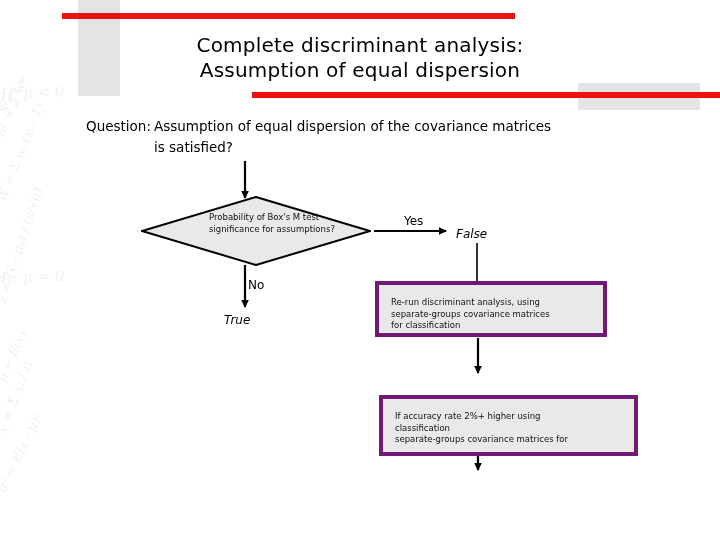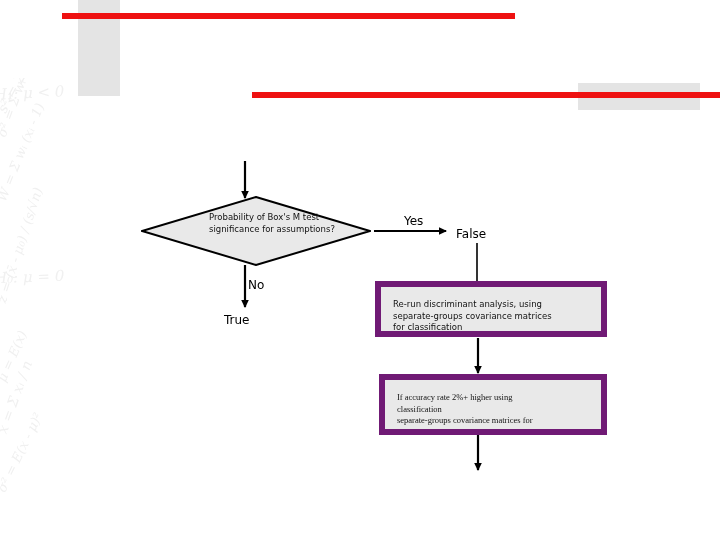--- a/index.html
+++ b/index.html
@@ -96,29 +96,29 @@
     position: absolute;
     left: 0;
     top: 0;
     width: 720px;
     height: 540px;
   }
 
   .node-box {
     position: absolute;
     background: #e9e9e9;
-    border: 6px solid #701a75;
+    border: 4px solid #701a75;
     box-sizing: border-box;
     font-size: 8.5px;
     line-height: 11.5px;
     padding: 12px 10px 0 12px;
     color: #111111;
   }
   #box-rerun    { left: 375px; top: 281px; width: 232px; height: 56px; }
-  #box-accuracy { left: 379px; top: 374px; width: 228px; height: 61px; font-family: Liberation Serif, serif; }
+  #box-accuracy { left: 379px; top: 395px; width: 259px; height: 61px; }
 
   #diamond-wrap {
     position: absolute;
     left: 141px;
     top: 196px;
     width: 230px;
     height: 70px;
   }
   #diamond-wrap svg { display: block; }
   #diamond-text {
@@ -130,21 +130,21 @@
     line-height: 11.5px;
     color: #111111;
     margin-left: 36px;
   }
 
   .edge-label {
     position: absolute;
     font-size: 12px;
     color: #000000;
   }
-  .edge-label.italic { }
+  .edge-label.italic { font-style: italic; }
   #label-yes   { left: 404px; top: 214px; }
   #label-false { left: 456px; top: 227px; }
   #label-no    { left: 248px; top: 278px; }
   #label-true  { left: 224px; top: 313px; }
 </style>
 </head>
 <body>
 
 <div id="slide">
 
@@ -159,21 +159,32 @@
     <div class="wm-line wm-b">s² = Σ(xᵢ - x̄)²</div>
     <div class="wm-line wm-c">σ² = Σ wᵢ</div>
     <div class="wm-line wm-d">W = Σ wᵢ (xᵢ - 1)</div>
     <div class="wm-line wm-e">H₀: μ = 0</div>
     <div class="wm-line wm-f">z = (x̄ - μ₀) / (s/√n)</div>
     <div class="wm-line wm-g">μ = E(x)</div>
     <div class="wm-line wm-h">x̄ = Σ xᵢ / n</div>
     <div class="wm-line wm-i">σ² = E(x - μ)²</div>
   </div>
 
-
+  <div id="title">
+    <div>Complete discriminant analysis:</div>
+    <div>Assumption of equal dispersion</div>
+  </div>
+
+  <div id="question">
+    <div class="q-label">Question:</div>
+    <div class="q-body">
+      <div>Assumption of equal dispersion of the covariance matrices</div>
+      <div>is satisfied?</div>
+    </div>
+  </div>
 
   <svg id="flow" viewBox="0 0 720 540" xmlns="http://www.w3.org/2000/svg">
     <defs>
       <marker id="arrow" markerWidth="9" markerHeight="9" refX="7" refY="4.2" orient="auto" markerUnits="userSpaceOnUse">
         <path d="M0,0.4 L8,4.2 L0,8 z" fill="#000000"></path>
       </marker>
     </defs>
 
     <line x1="245" y1="161" x2="245" y2="198" stroke="#000000" stroke-width="2.2" marker-end="url(#arrow)"></line>
 

